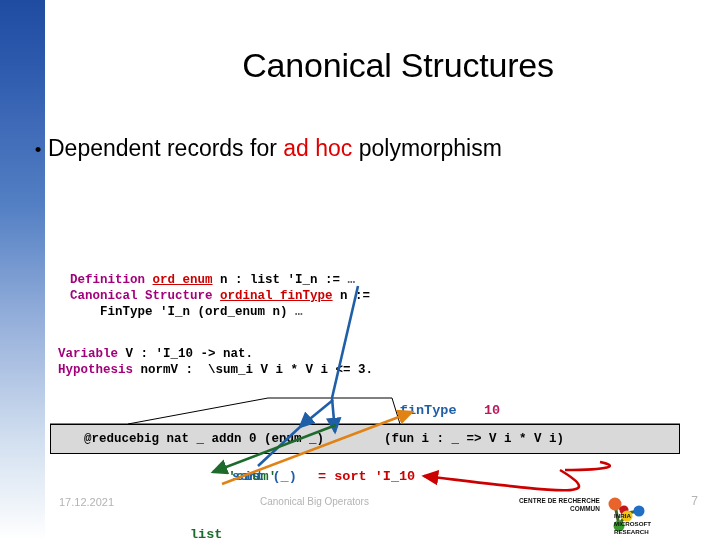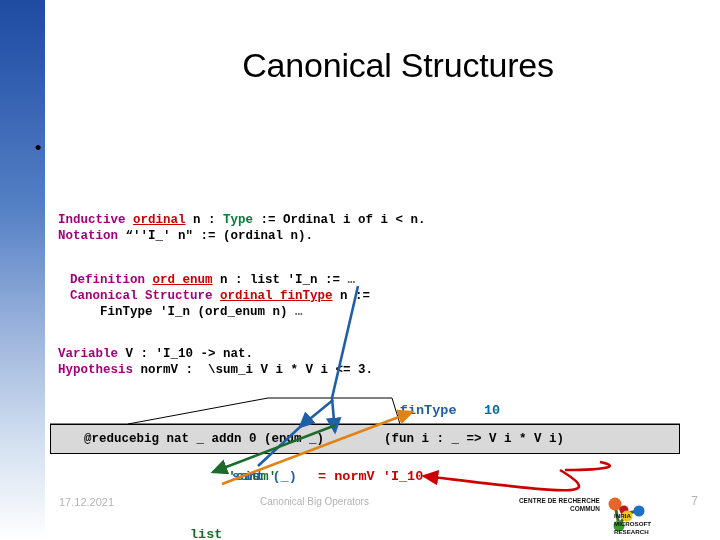--- a/index.html
+++ b/index.html
@@ -65,21 +65,21 @@
     font-size:12.5px;line-height:18px;white-space:pre;color:#000;font-weight:bold;
   }
 
   
   .anno{
     position:absolute;z-index:5;
     font-family:"Liberation Mono","DejaVu Sans Mono",monospace;
     font-size:13.5px;line-height:17px;white-space:pre;font-weight:bold;
   }
   .anno-blue{color:#1f5fa8;}
-  .anno-orange{color:#0369a1;}
+  .anno-orange{color:#be185d;}
   .anno-green{color:#1d6b2c;}
   .anno-red{color:#cc0000;}
 
   .lbl-ordfin{left:335px;top:402px;}
   .lbl-ten{left:484px;top:402px;}
   .lbl-list{left:190px;top:482px;margin-top:44px;}
   .lbl-is{left:212px;top:468px;padding-left:32px;}
   .lbl-sort{left:232px;top:468px;}
   .lbl-enum{left:228px;top:468px;}
   .lbl-eqlist{left:318px;top:468px;}
@@ -101,43 +101,42 @@
 <body>
 
 <div id="slide">
 
   <div class="sidebar"></div>
 
   <div class="title">Canonical Structures</div>
 
   <div class="bullet-row">
     <span class="bullet-dot">•</span>
+    <span class="bullet-text"><span>Dependent records for </span><span class="adhoc">ad hoc</span><span> polymorphism</span></span>
   </div>
 
-  <div class="code code-b1"><span class="kw">Inductive</span><span> </span><span class="def">ordinal</span><span> n : </span><span class="typ">Type</span><span> := Ordinal i of i &lt; n.</span>
-<span class="kw">Notation</span><span> “''I_' n" := (ordinal n).</span></div>
 
   <div class="code code-b2"><span class="kw">Definition</span><span> </span><span class="def">ord_enum</span><span> n : list 'I_n := </span><span class="dots">…</span>
 <span class="kw">Canonical Structure</span><span> </span><span class="def">ordinal_finType</span><span> n :=</span>
 <span>    FinType 'I_n (ord_enum n) </span><span class="dots">…</span></div>
 
   <div class="code code-b3"><span class="kw">Variable</span><span> V : 'I_10 -&gt; nat.</span>
 <span class="kw">Hypothesis</span><span> normV :  \sum_i V i * V i &lt;= 3.</span></div>
 
   <div class="callout"></div>
   <div class="callout-text">@reducebig nat _ addn 0 (enum _) .      (fun i : _ =&gt; V i * V i)</div>
 
   <div class="anno anno-blue lbl-ordfin">ordinal_finType</div>
   <div class="anno anno-orange lbl-ten">10</div>
 
   <div class="anno anno-green lbl-list">list</div>
   <div class="anno anno-blue lbl-is">is</div>
   <div class="anno anno-green lbl-enum">'enum'</div>
   <div class="anno anno-blue lbl-sort">sort (_)</div>
-  <div class="anno anno-red lbl-eqlist">= normV 'I_10</div>
+  <div class="anno anno-red lbl-eqlist">= sort 'I_10</div>
 
   <svg class="overlay" viewBox="0 0 720 540">
     <defs>
       <marker id="ah-blue" markerWidth="7" markerHeight="7" refX="5.5" refY="3" orient="auto">
         <path d="M0,0 L6.5,3 L0,6 z" fill="#1f5fa8"></path>
       </marker>
       <marker id="ah-orange" markerWidth="7" markerHeight="7" refX="5.5" refY="3" orient="auto">
         <path d="M0,0 L6.5,3 L0,6 z" fill="#e08214"></path>
       </marker>
       <marker id="ah-green" markerWidth="7" markerHeight="7" refX="5.5" refY="3" orient="auto">

